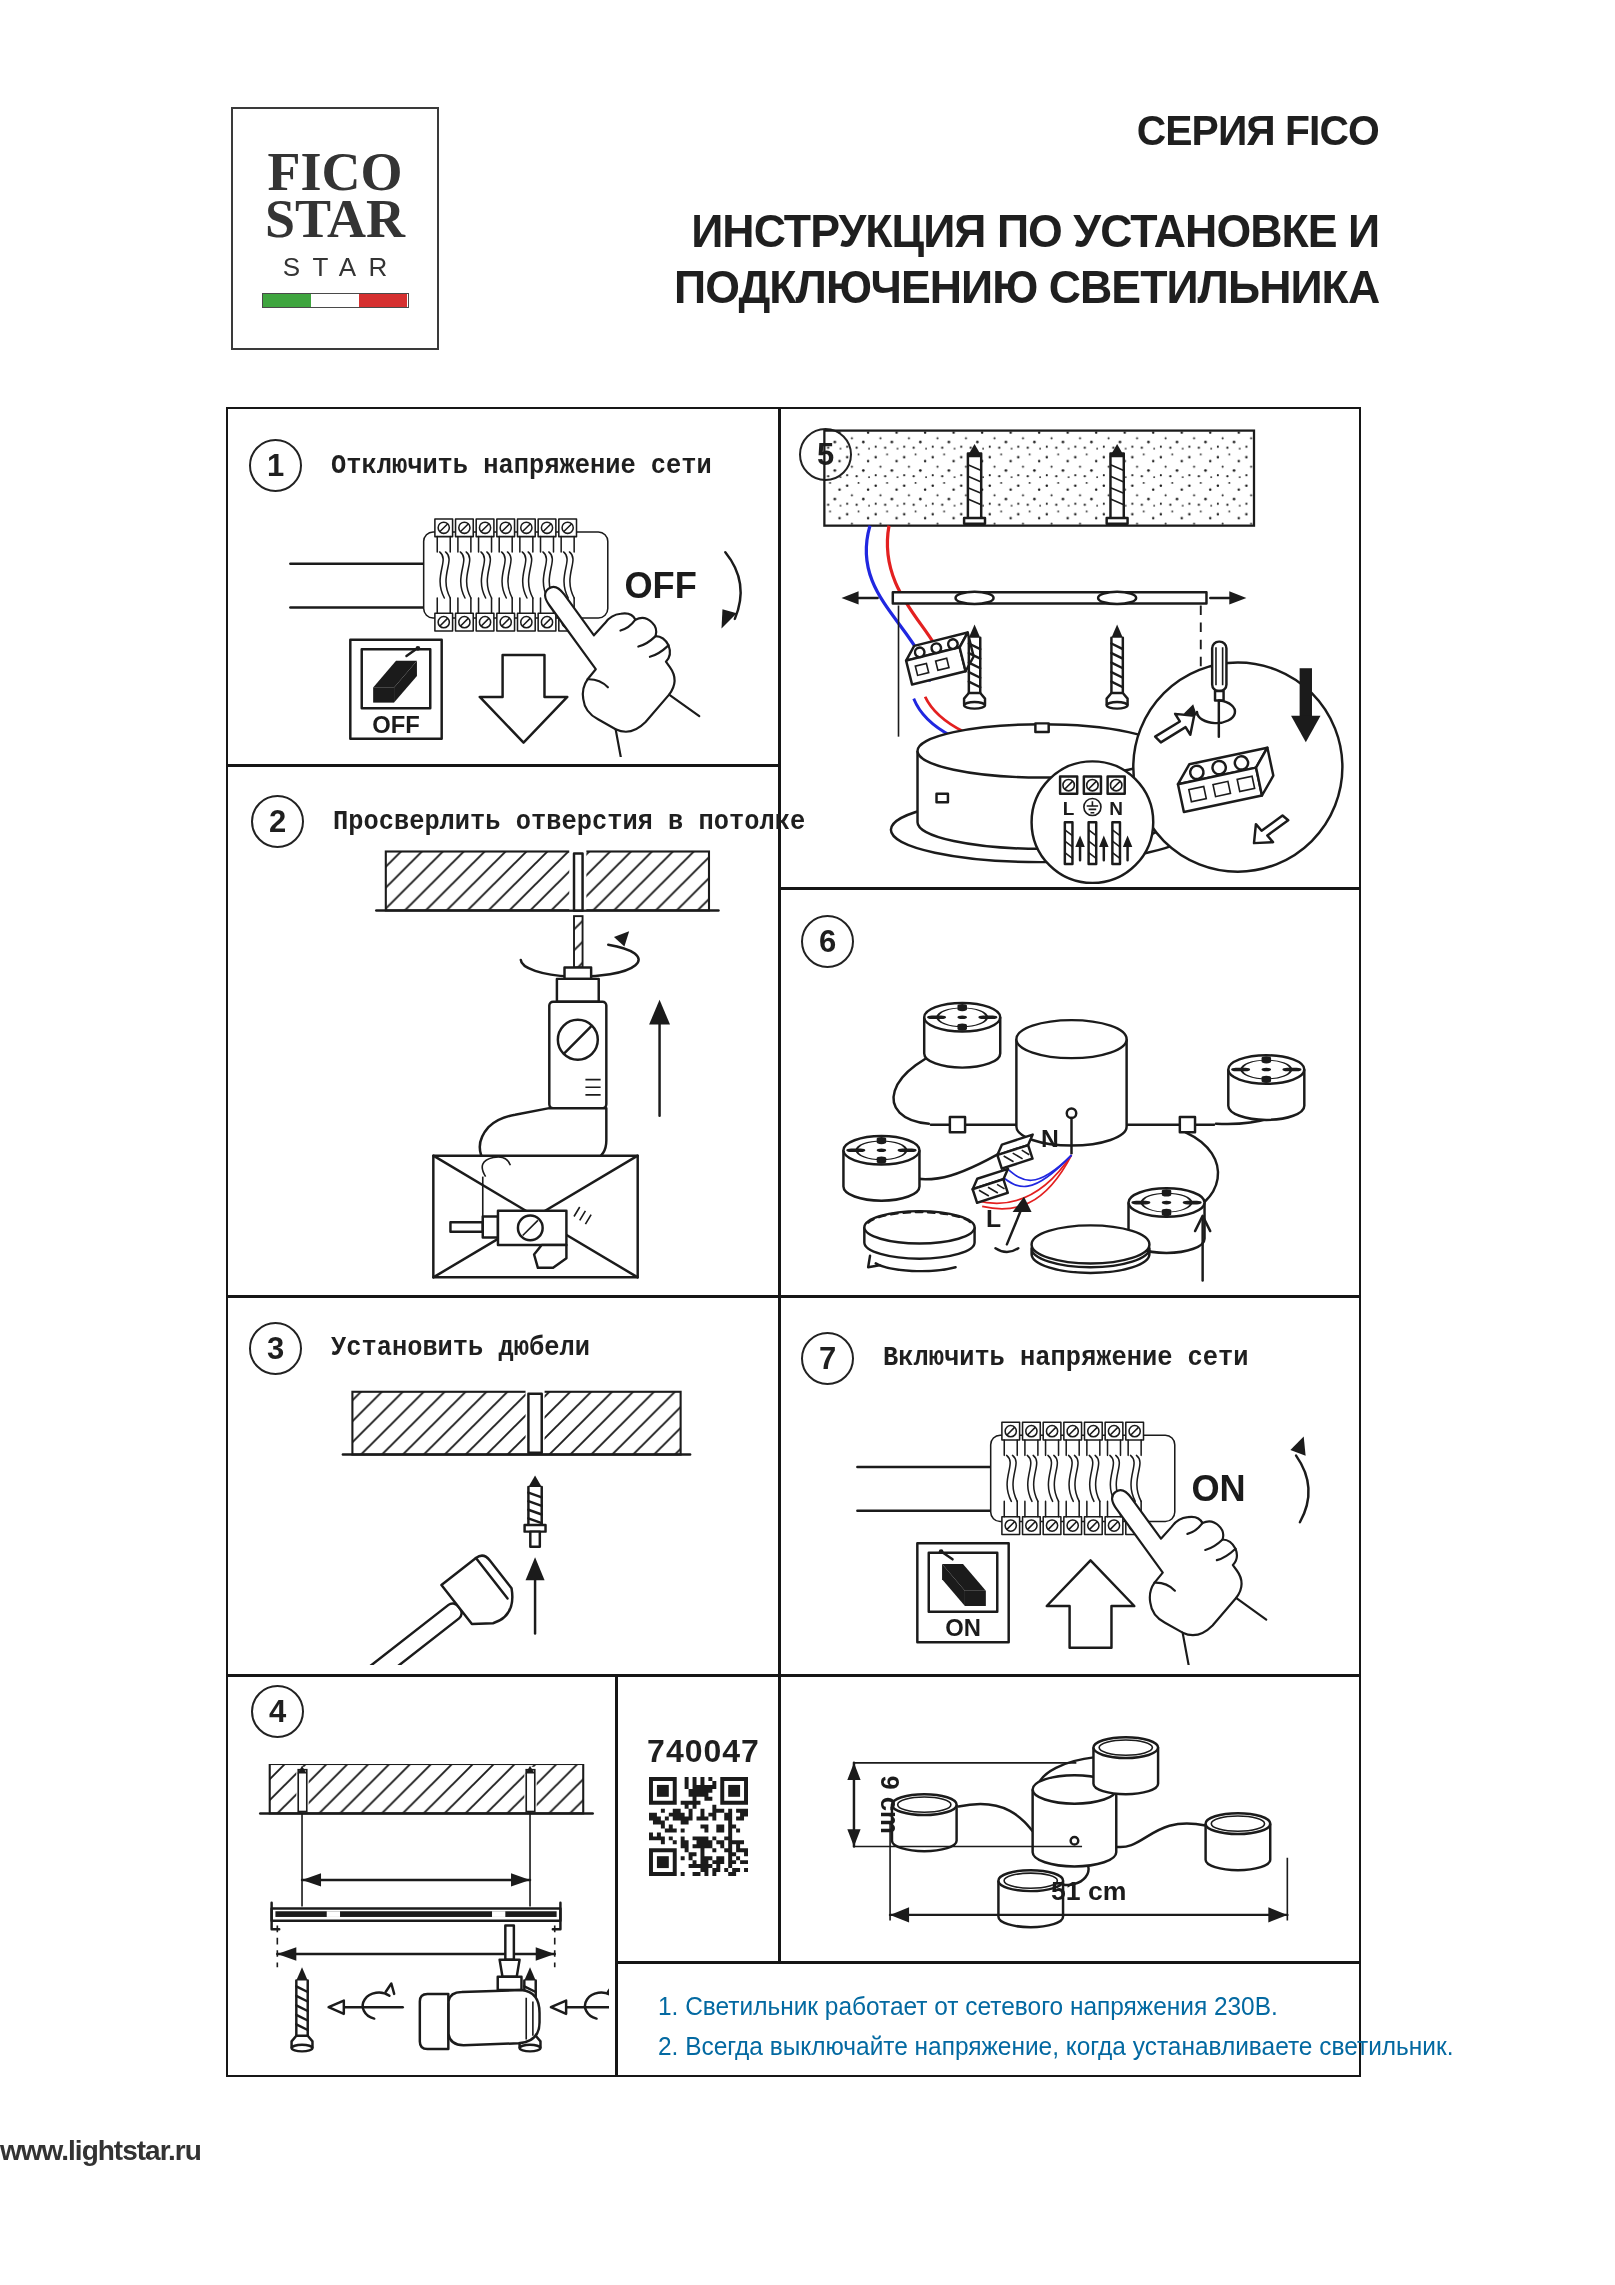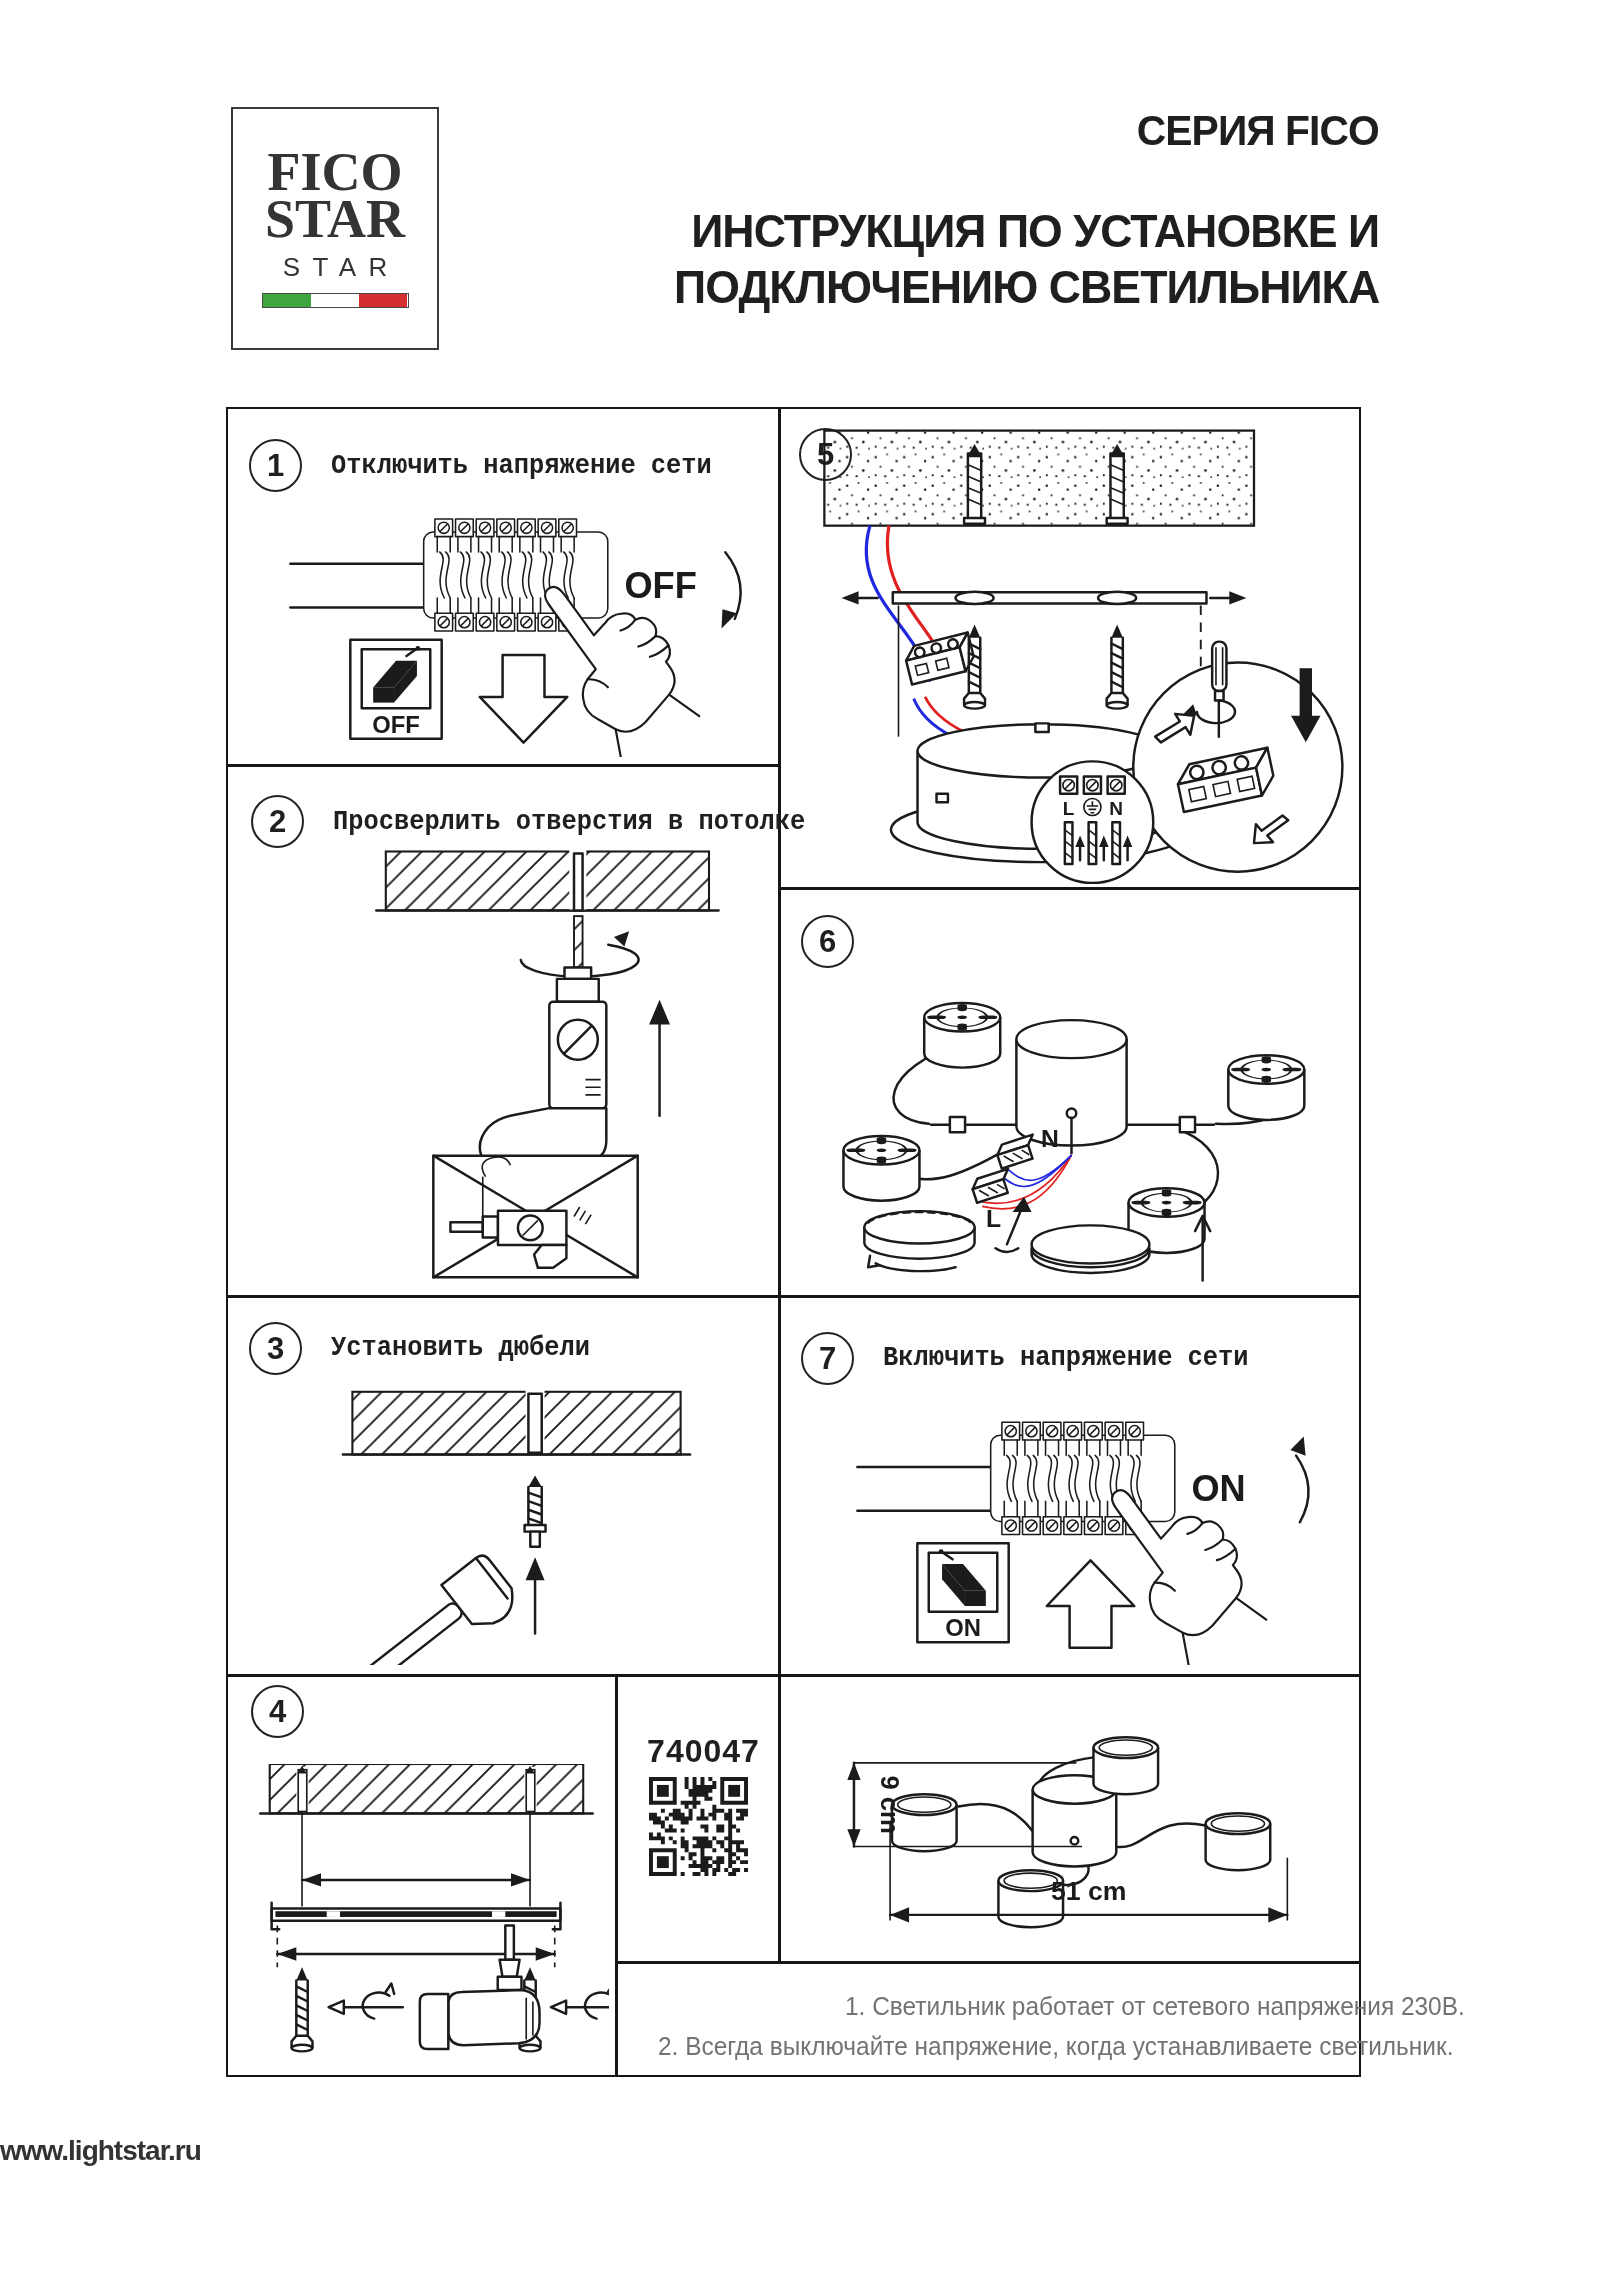--- a/index.html
+++ b/index.html
@@ -22,21 +22,21 @@
   .line{position:absolute;background:#161616;}
   .grid-outline{left:226px;top:407px;width:1135px;height:1670px;border:2.9px solid #161616;box-sizing:border-box;}
   
   .stepnum{width:53px;height:53px;border:2.9px solid #222;border-radius:50%;box-sizing:border-box;
            display:flex;align-items:center;justify-content:center;font-size:31px;font-weight:700;background:#fff;}
   .steplabel{font-size:27px;font-weight:700;white-space:nowrap;font-family:Liberation Mono, monospace;}
   .cond{transform:scaleX(.94);transform-origin:0 50%;display:inline-block;white-space:nowrap;}
   
   .article-num{left:615px;top:1733px;width:165px;text-align:center;font-size:32px;font-weight:600;letter-spacing:1px;margin-left:6px;}
   
-  .notes{left:658px;top:1986px;font-size:26px;line-height:40px;color:#737373;text-align:right;}
+  .notes{left:658px;top:1986px;font-size:26px;line-height:40px;color:#0369a1;}
   
   .footer{left:0;top:2135px;width:100%;font-size:28px;font-weight:700;color:#333;letter-spacing:-1px;}
   
   svg .ln{stroke:#1b1b1b;stroke-width:2.6;fill:none;stroke-linecap:round;stroke-linejoin:round;}
   svg .lnf{stroke:#1b1b1b;stroke-width:2.6;fill:#ffffff;stroke-linejoin:round;}
   svg .thin{stroke:#1b1b1b;stroke-width:1.7;fill:none;}
   svg .dash{stroke:#1b1b1b;stroke-width:2;fill:none;stroke-dasharray:10 8;}
   svg .dk{fill:#1b1b1b;stroke:none;}
   svg text{fill:#1b1b1b;font-family:"Liberation Sans",sans-serif;font-weight:700;}
 </style>

